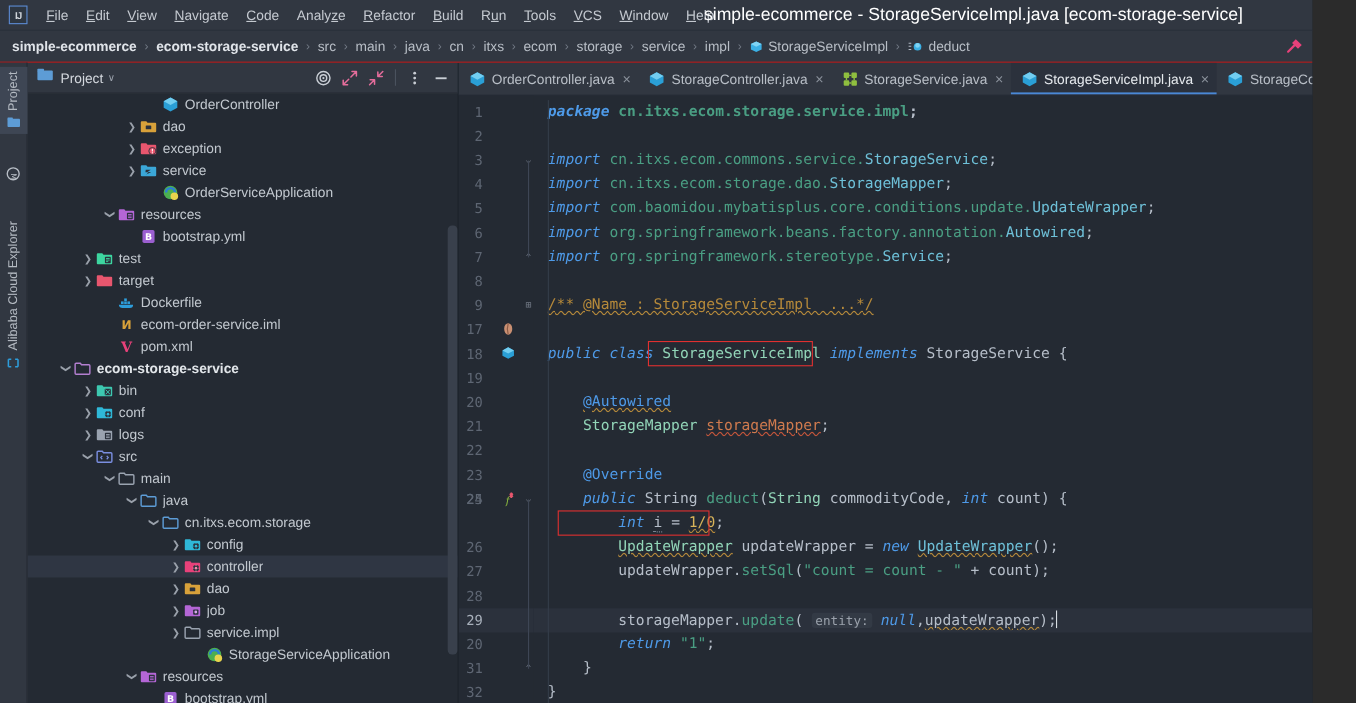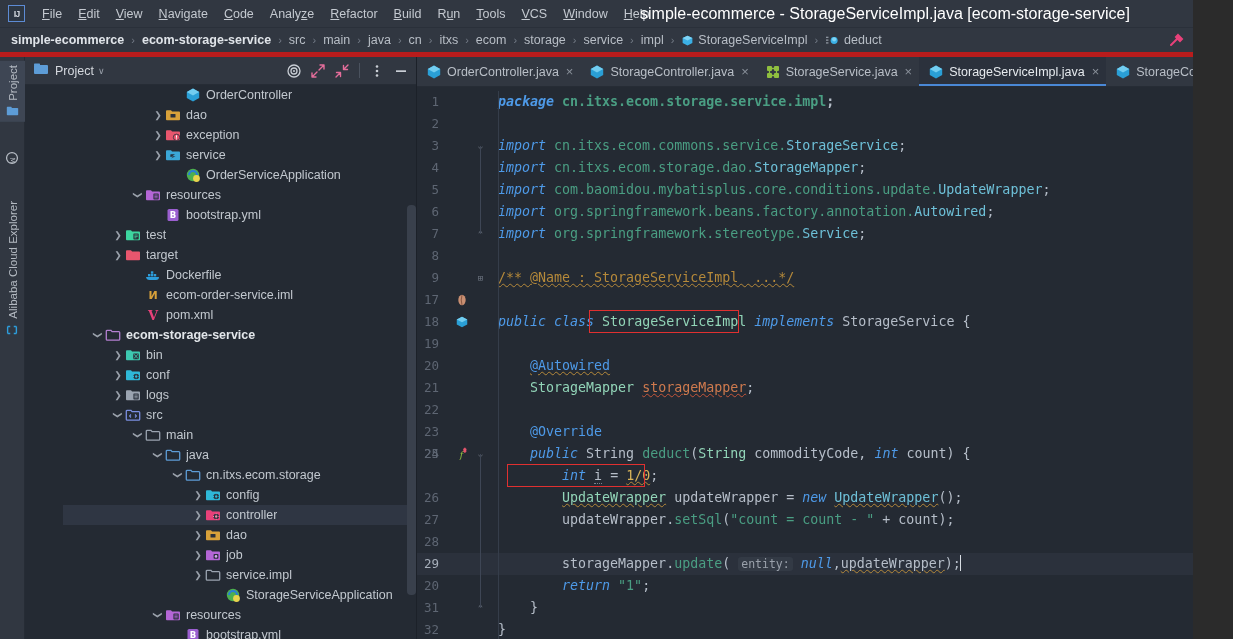--- a/index.html
+++ b/index.html
@@ -50,21 +50,21 @@
     white-space: nowrap;
   }
 
   
   .navbar {
     height: 29px; flex: 0 0 29px;
     background: #313741;
     display: flex; align-items: center;
     padding-left: 9px;
     position: relative;
-    border-bottom: 5px solid #b91c1c;
+    border-bottom: 1px solid #b91c1c;
   }
   .crumb {
     font-size: 12.5px; color: #b8bec6;
     white-space: nowrap;
     display: flex; align-items: center;
     padding: 2px 2px;
     cursor: default;
   }
   .crumb.bold { font-weight: bold; color: #e0e4e9; }
   .crumb-sep {
@@ -125,21 +125,20 @@
     width: 22px; height: 22px;
     display: flex; align-items: center; justify-content: center;
     cursor: default; border-radius: 3px;
   }
   .tool-sep { width: 1px; height: 15px; background: #4a525e; margin: 0 4px; }
 
   .tree {
     flex: 1 1 auto; overflow: hidden;
     position: relative;
     padding-top: 0px;
-    padding-left: 38px;
   }
   .trow {
     height: 20px; display: flex; align-items: center;
     font-size: 12.5px; color: #c2c8cf;
     white-space: nowrap; cursor: default;
     padding-right: 4px;
   }
   .trow.sel { background: #2f3643; }
   .trow.bold .tlabel { font-weight: bold; color: #e2e6ea; }
   .arrow {

